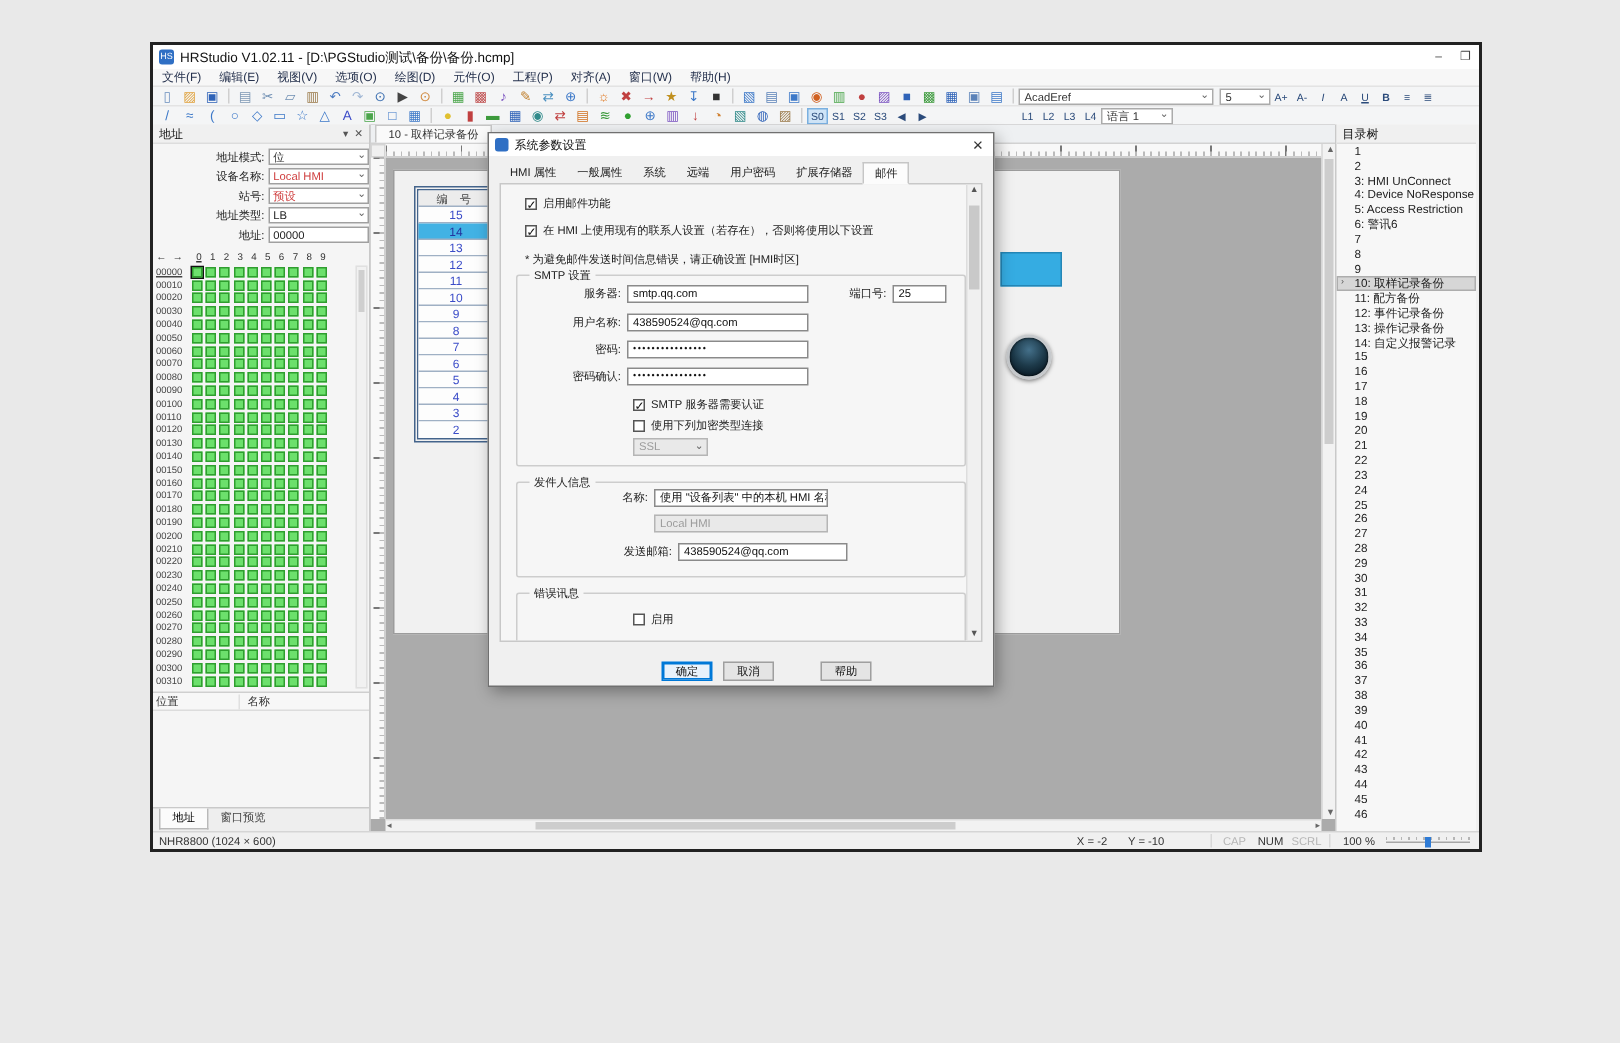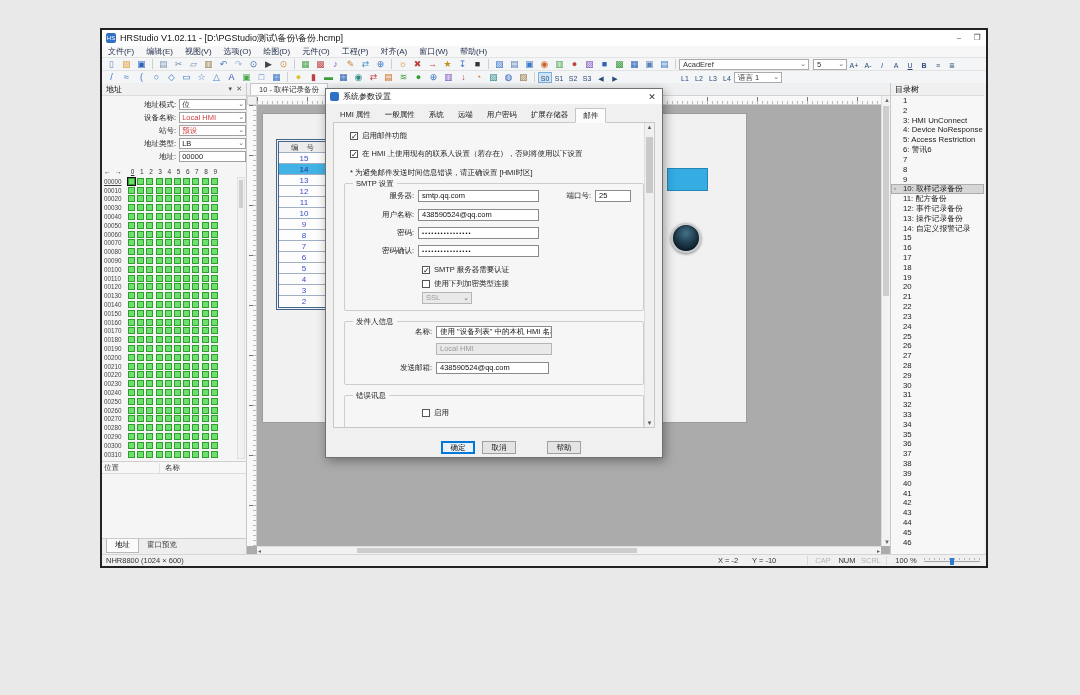--- a/index.html
+++ b/index.html
@@ -93,21 +93,21 @@
     border-bottom:1px solid #cfcfcf;}
   .ruler-v { position:absolute; left:0; top:22px; width:10px; bottom:8px; background:#f8f8f8;
     background-image: repeating-linear-gradient(to bottom,#bbb 0 1px,transparent 1px 5px),
                       repeating-linear-gradient(to bottom,#777 0 1px,transparent 1px 50px);
     background-size:3px 100%,7px 100%; background-position:right top; background-repeat:no-repeat;
     border-right:1px solid #cfcfcf;}
   .ruler-corner { position:absolute; left:0; top:13px; width:10px; height:9px; background:#f0f0f0; border:1px solid #d5d5d5;}
   #viewport { position:absolute; left:10px; top:22px; right:9px; bottom:8px; overflow:hidden; }
   .page { position:absolute; left:5px; top:8px; width:485px; height:310px; background:#f1f1f1;
           border:1px solid #9c9c9c; }
-  .hmi-table { position:absolute; left:21px; top:36px; border:1px solid #44648c; outline:1px solid #44648c;
+  .hmi-table { position:absolute; left:21px; top:21px; border:1px solid #44648c; outline:1px solid #44648c;
                outline-offset:1.5px; background:#fff;}
   .ht-cell { width:50px; height:11px; line-height:11px; text-align:center; font-size:8px;
              border-bottom:1px solid #9fb0c4; color:#3b4cc8; background:#fdfdfd;}
   .ht-cell.head { background:#ececec; color:#444; letter-spacing:3px; font-size:7.5px;}
   .ht-cell.selected { background:#42b2e4; color:#24349e; }
   .ht-cell:last-child { border-bottom:none; }
   .blue-rect { position:absolute; left:410px; top:63px; width:41px; height:23px; background:#35ace2;
                border:1px solid #2486b6; }
   .knob { position:absolute; left:414px; top:118px; width:30px; height:30px; border-radius:50%;
           border:2px solid #c6c9cc; box-shadow:0 1px 3px rgba(0,0,0,.5), inset 0 0 2px #000;
@@ -941,21 +941,21 @@
     <div class="group" style="top:198px;height:64px;">
       <div class="gtitle">发件人信息</div>
       <div class="drow" style="left:0;top:4px;">
         <span class="dlabel" style="width:91px;">名称:</span>
         <span class="dinput ddrop" style="width:116px;">使用 "设备列表" 中的本机 HMI 名称</span>
       </div>
       <div class="drow" style="left:0;top:21px;">
         <span class="dlabel" style="width:91px;"></span>
         <span class="dinput disabled" style="width:116px;">Local HMI</span>
       </div>
-      <div class="drow" style="left:0;top:40px;">
+      <div class="drow" style="left:16px;top:40px;">
         <span class="dlabel" style="width:91px;">发送邮箱:</span>
         <span class="dinput" style="width:113px;">438590524@qq.com</span>
       </div>
     </div>
 
     <div class="group" style="top:272px;height:40px;">
       <div class="gtitle">错误讯息</div>
       <div class="cbrow" style="left:77px;top:12px;">
         <span class="cbox"></span>
         <span>启用</span>

